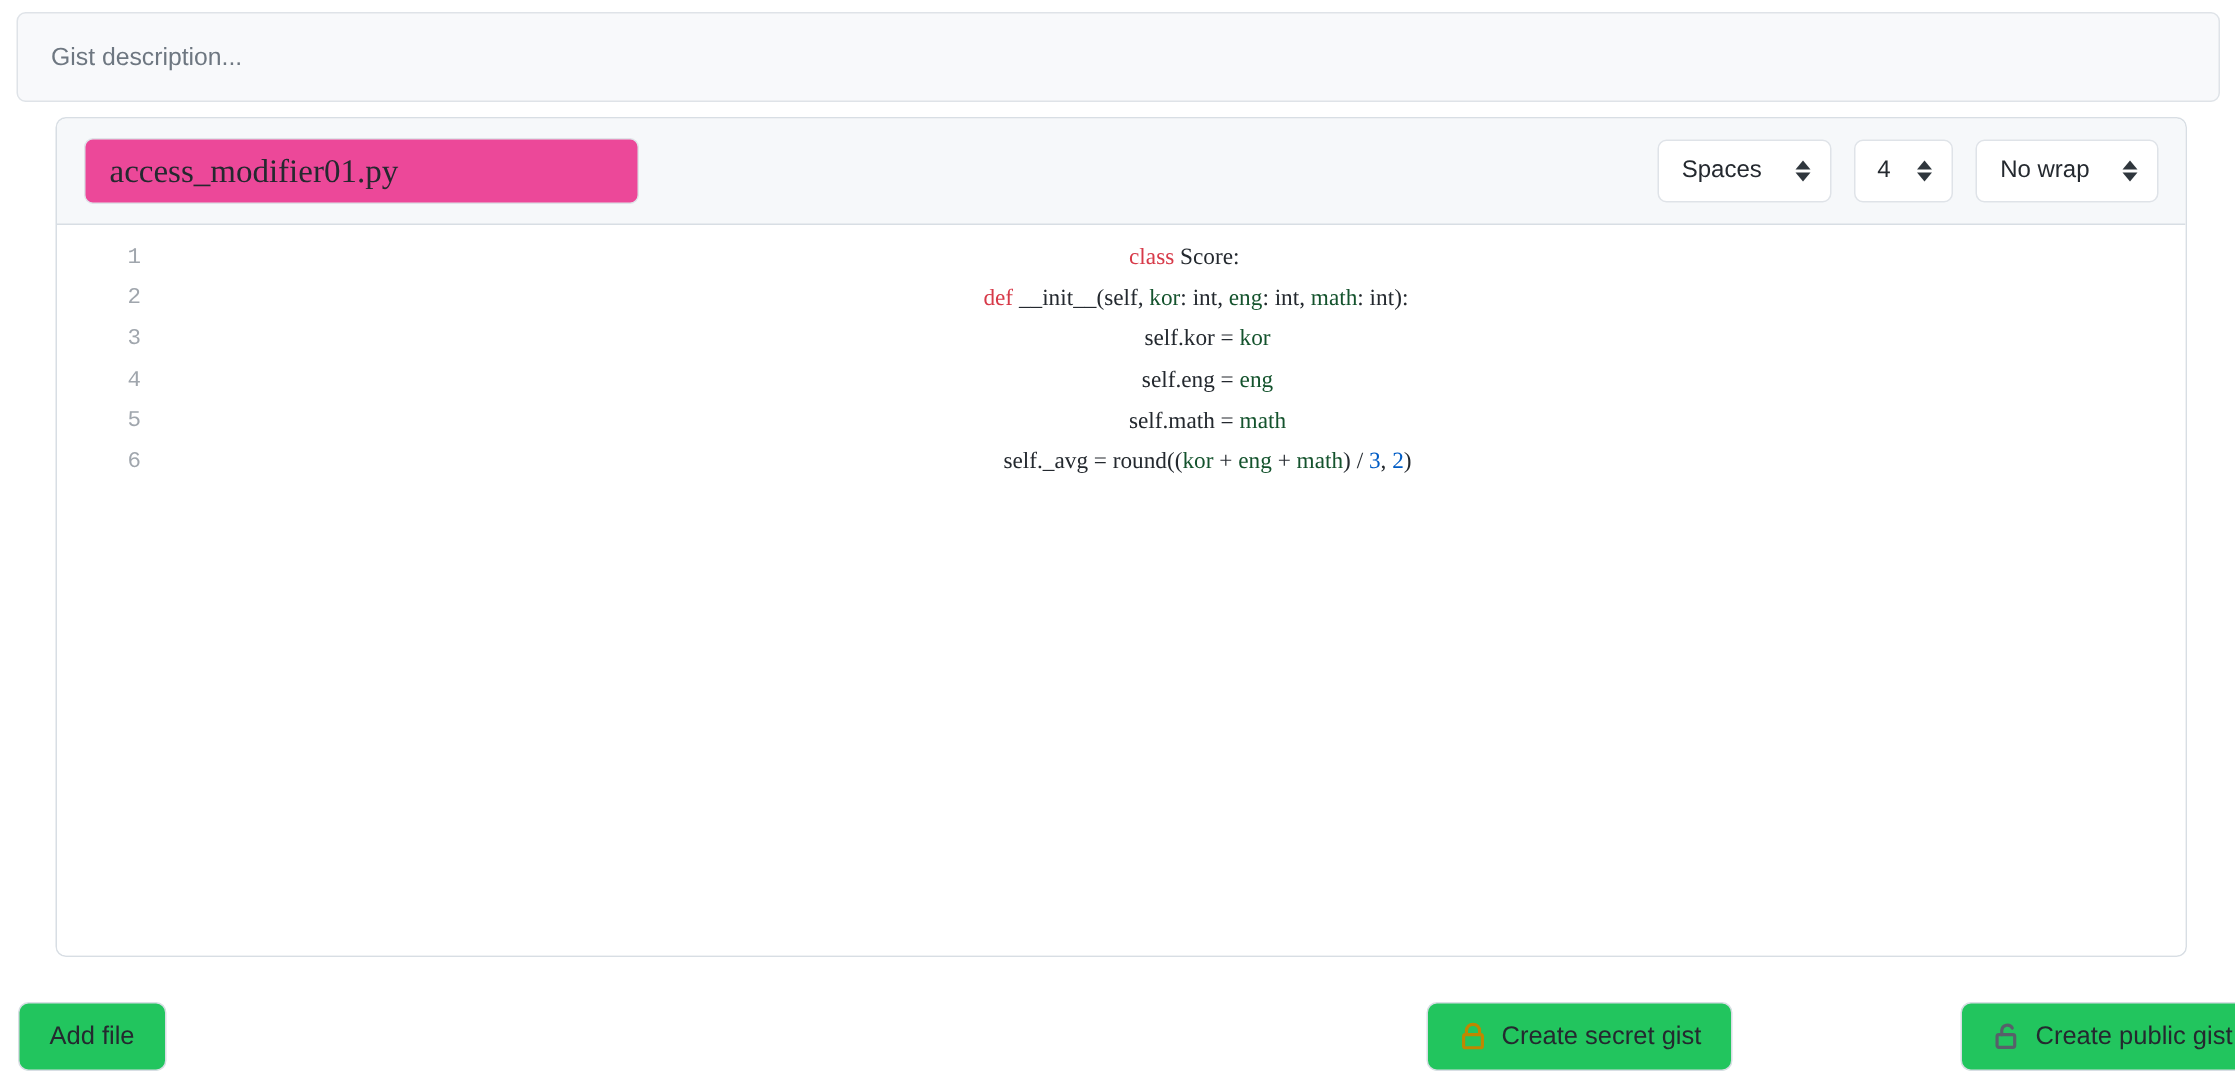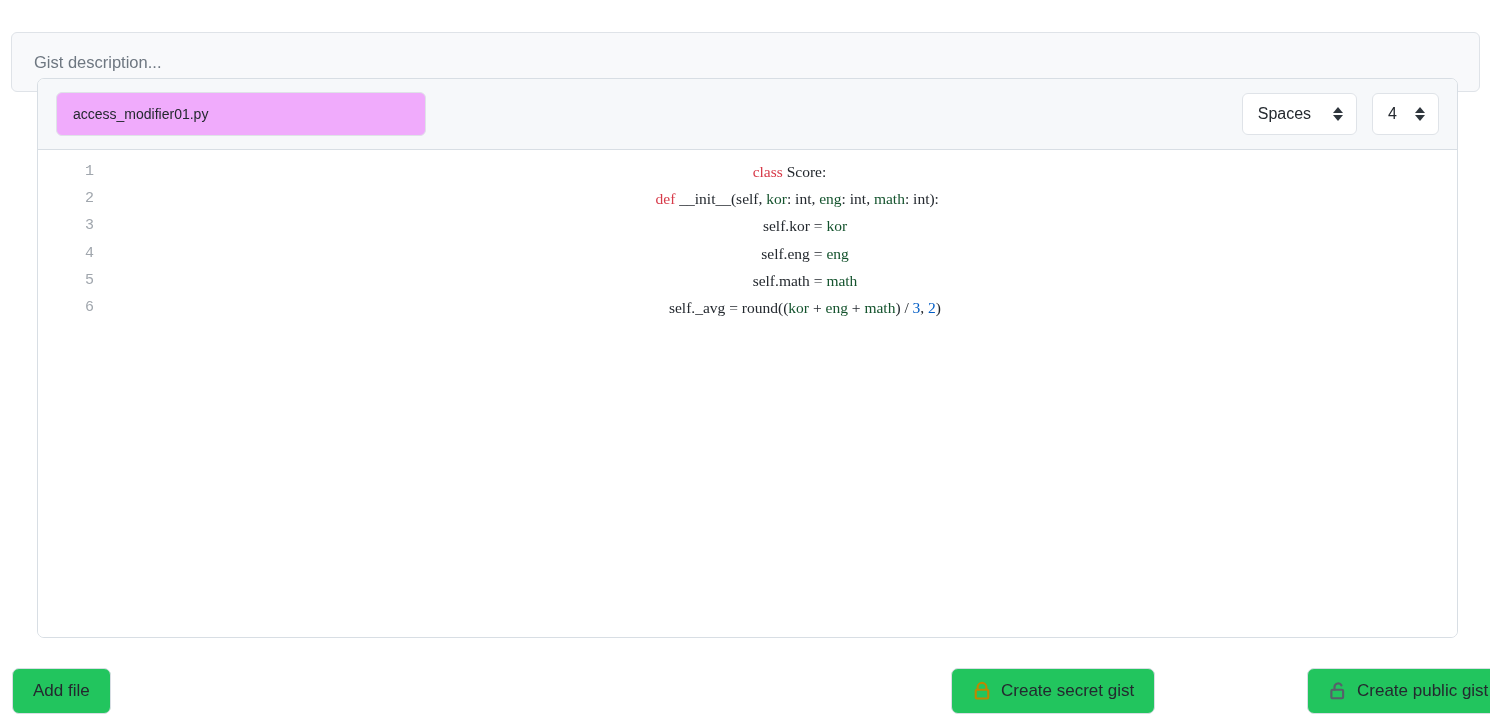--- a/index.html
+++ b/index.html
@@ -18,21 +18,20 @@
     position: relative;
   }
 
   
   .desc-wrap {
     position: absolute;
     left: 11px;
     top: 8px;
     width: 1469px;
     height: 60px;
-    margin-top: 24px;
   }
   .desc-input {
     width: 100%;
     height: 100%;
     border: 1px solid #dfe3e8;
     border-radius: 6px;
     background: #f8f9fb;
     font-family: "Liberation Sans", sans-serif;
     font-size: 16.5px;
     color: #24292f;
@@ -62,23 +61,23 @@
     border-bottom: 1px solid #d8dee4;
     display: flex;
     align-items: center;
     padding: 0 18px;
   }
   .filename-input {
     width: 370px;
     height: 44px;
     border: 1px solid #dfe3e8;
     border-radius: 6px;
-    background: #f0abfc;
-    font-family: Liberation Sans, sans-serif;
-    font-size: 14px;
+    background: #ec4899;
+    font-family: Liberation Serif, serif;
+    font-size: 22px;
     color: #24292f;
     padding: 0 16px;
     outline: none;
   }
   .head-right {
     margin-left: auto;
     display: flex;
     align-items: center;
     gap: 15px;
   }
@@ -206,20 +205,27 @@
       </div>
 
       <div class="sel narrow">
         <span class="sel-label">4</span>
         <span class="sel-arrows">
           <span class="tri tri-up"></span>
           <span class="tri tri-down"></span>
         </span>
       </div>
 
+      <div class="sel">
+        <span class="sel-label">No wrap</span>
+        <span class="sel-arrows">
+          <span class="tri tri-up"></span>
+          <span class="tri tri-down"></span>
+        </span>
+      </div>
 
     </div>
   </div>
 
   <div class="code-area">
     <div class="gutter" id="gutter">
         <div>1</div>
         <div>2</div>
         <div>3</div>
         <div>4</div>

